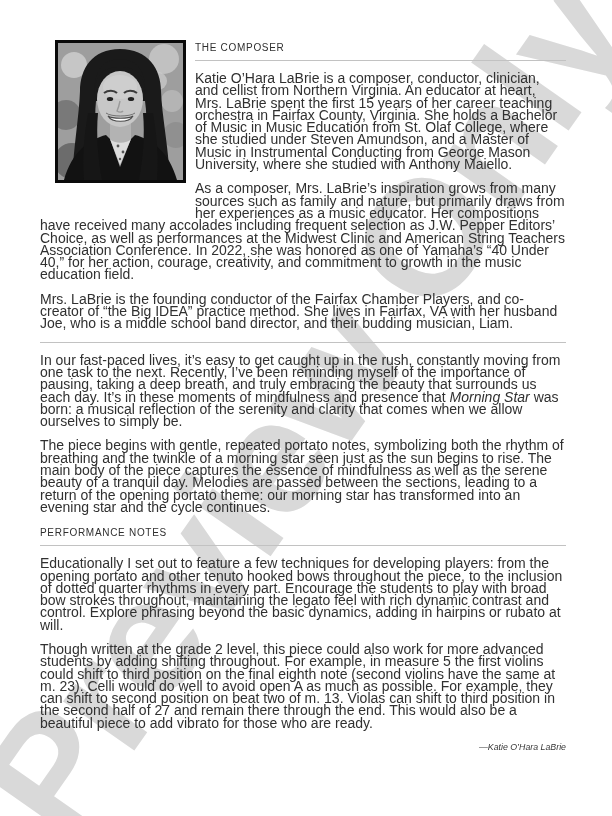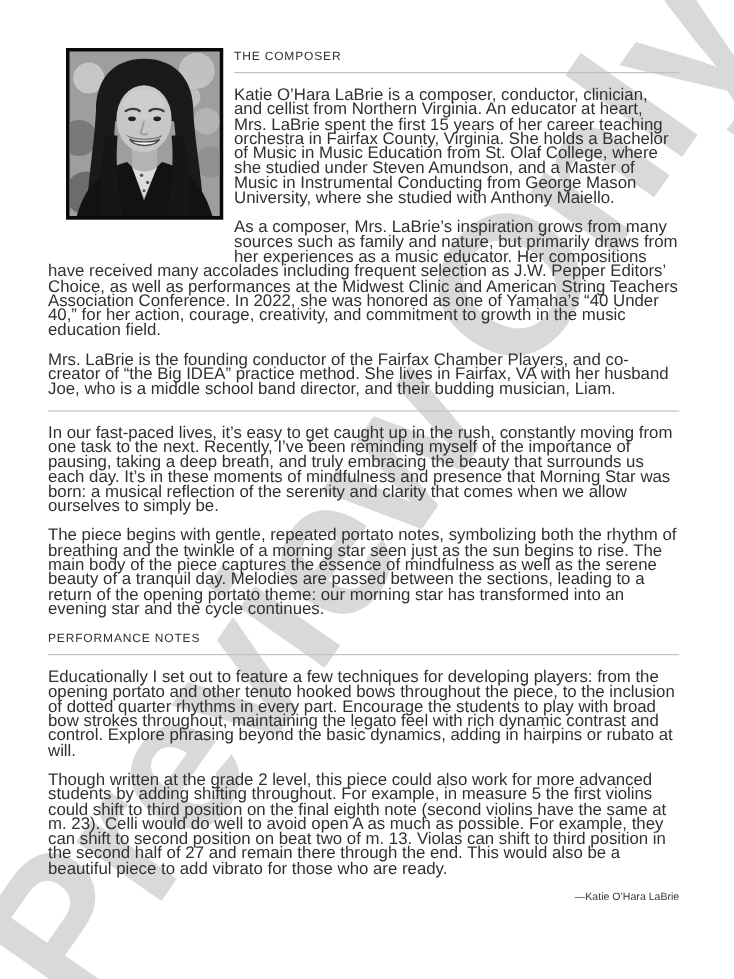--- a/index.html
+++ b/index.html
@@ -45,24 +45,25 @@
   .rule {
     border-top:1px solid #c2c2c2;
     height:0; overflow:hidden;  
     margin:0 0 11px 0;
   }
   p {
     margin:0 0 12px 0;
     font-size:14px; line-height:12.3px;
     color:#303030;
   }
-  .italic { }
+  .italic { font-style:italic; }
   .attribution {
     margin:0;
     font-size:8.8px; line-height:12px;
+    font-style:italic;
     text-align:right;
     color:#363636;
   }
 </style>
 </head>
 <body>
 
 <div class="page">
 
   <div class="watermark">Preview Only</div>

